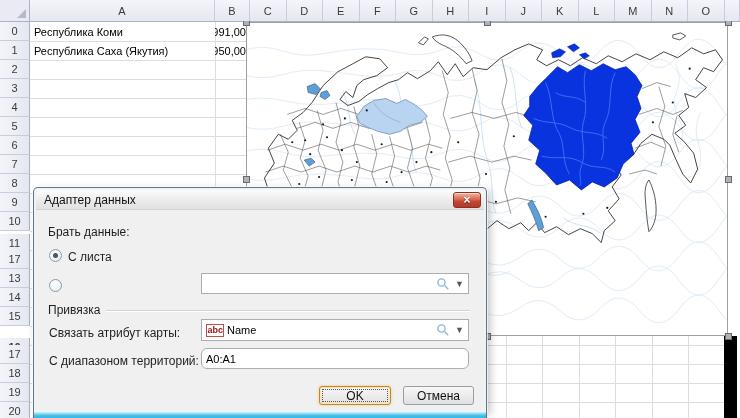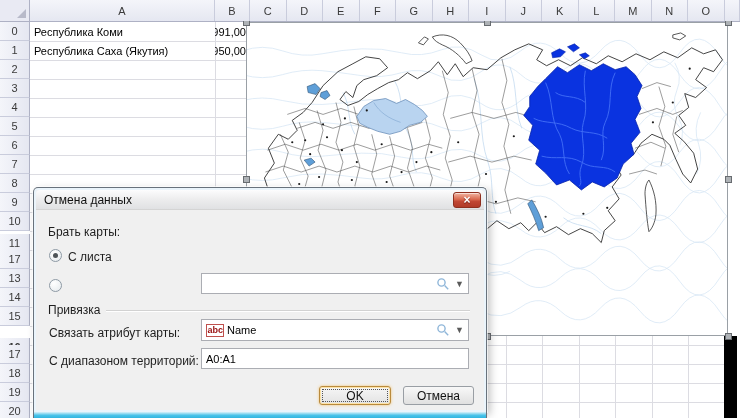--- a/index.html
+++ b/index.html
@@ -303,27 +303,27 @@
       <div class="rowhdr" style="top: 364px; height: 19px;">18</div>
       <div class="rowhdr" style="top: 383px; height: 19px;">19</div>
       <div class="rowhdr" style="top: 402px; height: 19px;">20</div>
     </div>
   <div class="corner">
     <div class="corner-tri"></div>
   </div>
 
   <div class="dialog">
     <div class="titlebar">
-      <span class="title">Отмена данных</span>
+      <span class="title">Адаптер данных</span>
       <div class="closebtn">
         <span>×</span>
       </div>
     </div>
 
-    <div class="dlbl" style="left:14px;top:37px">Брать карты:</div>
+    <div class="dlbl" style="left:14px;top:37px">Брать данные:</div>
 
     <div class="radio checked" style="left:15px;top:61px"></div>
     <div class="dlbl" style="left:34px;top:62px">С листа</div>
 
     <div class="radio" style="left:15px;top:91px"></div>
     <div class="tb lookup" style="left:167px;top:85px;width:268px">
       <span class="flex1"></span>
       <svg width="14" height="14" viewBox="0 0 14 14">
         <circle cx="5.5" cy="5.5" r="3.6" fill="none" stroke="#8fb6d9" stroke-width="1.4"></circle>
         <line x1="8.6" y1="8.6" x2="12.2" y2="12.2" stroke="#8fb6d9" stroke-width="1.4"></line>
@@ -340,20 +340,20 @@
       <span>Name</span>
       <span class="flex1"></span>
       <svg width="14" height="14" viewBox="0 0 14 14">
         <circle cx="5.5" cy="5.5" r="3.6" fill="none" stroke="#8fb6d9" stroke-width="1.4"></circle>
         <line x1="8.6" y1="8.6" x2="12.2" y2="12.2" stroke="#8fb6d9" stroke-width="1.4"></line>
       </svg>
       <span class="dd">▼</span>
     </div>
 
     <div class="dlbl" style="left:15px;top:166px">С диапазоном территорий:</div>
-    <input class="tb" style="left: 167px; top: 160px; width: 268px;" value="A0:A1">
+    <input class="tb" style="left: 167px; top: 160px; width: 268px; border-radius: 6px;" value="A0:A1">
 
     <button class="btn" style="left:369px;top:198px;width:71px">Отмена</button>
     <button class="btn ok" style="left:285px;top:198px;width:72px">OK</button>
   </div>
   <div class="dlg-bottom"></div>
 
 </div>
 
 </body></html>

